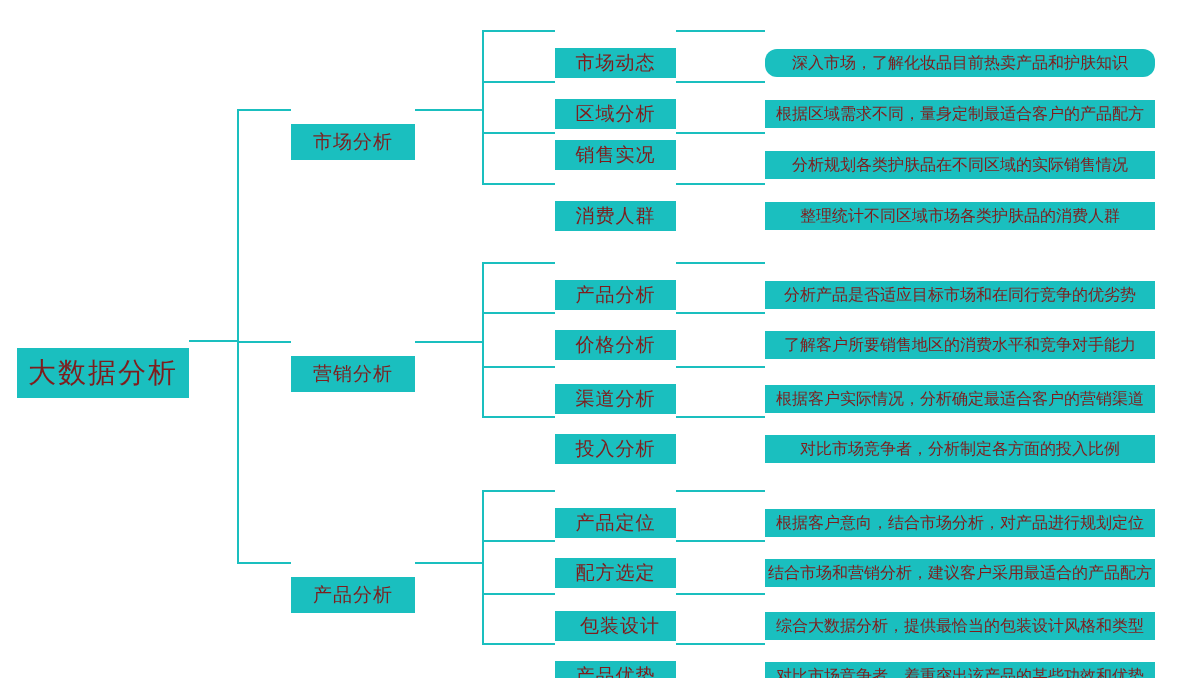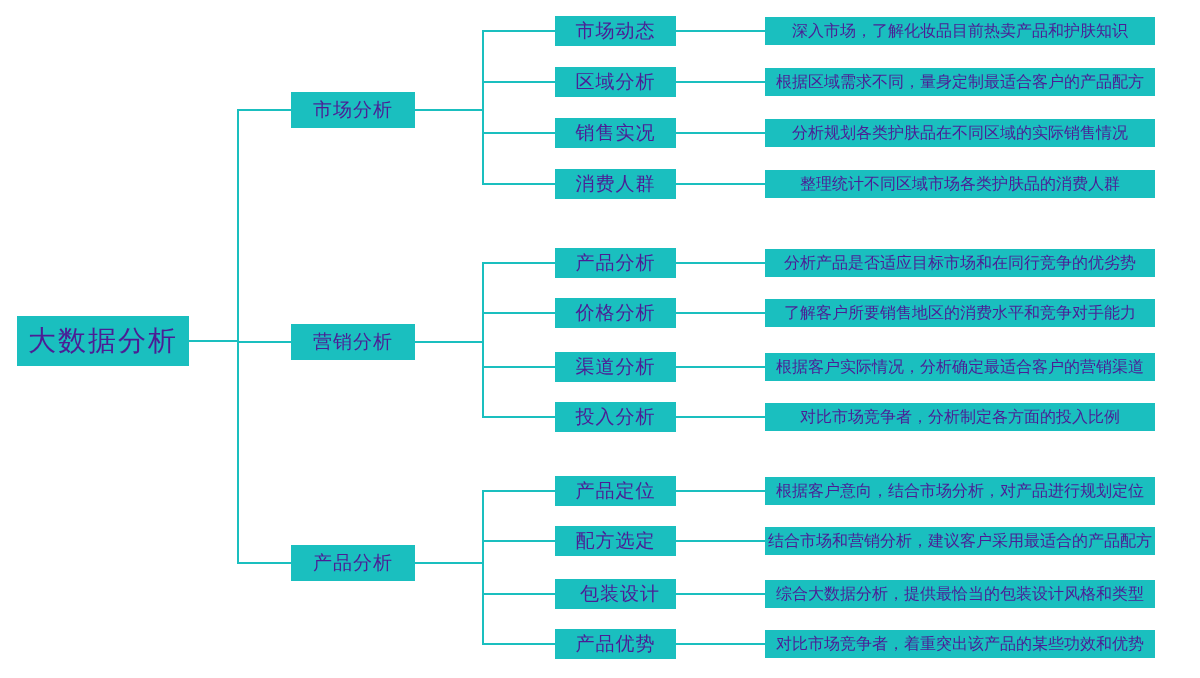--- a/index.html
+++ b/index.html
@@ -10,24 +10,25 @@
   .canvas{
     position:relative;
     width:1200px;height:678px;
     background:#ffffff;
     font-family:"Liberation Sans","DejaVu Sans",sans-serif;
     overflow:hidden;
   }
   .node{
     position:absolute;
     background:var(--accent);
-    color:#4c1d95;
+    color:#7f1d1d;
     display:flex;align-items:center;justify-content:center;
     white-space:nowrap;
     box-sizing:border-box;
+    margin-top:32px;
   }
   .root-node{left:17px;top:316px;width:172px;height:50px;font-size:28px;letter-spacing:2px;}
   .branch-node{left:291px;width:124px;height:36px;font-size:19px;letter-spacing:1px;}
   .sub-node{left:555px;width:121px;height:30px;font-size:19px;letter-spacing:1px;}
   .desc-node{left:765px;width:390px;height:28px;font-size:16px;}
   .hline,.vline{position:absolute;background:var(--line);}
   .hline{height:2px;}
   .vline{width:2px;}
   .hline.thin{height:1.5px;}
   .vline.thin{width:1.5px;}
@@ -42,29 +43,29 @@
   <div class="vline" style="left:237px;top:110px;height:453px;"></div>
 
   <div class="hline" style="left:237px;top:109px;width:54px;"></div>
   <div class="node branch-node" style="top:92px;">市场分析</div>
   <div class="hline" style="left:415px;top:109px;width:68px;"></div>
   <div class="vline thin" style="left:482px;top:31px;height:153px;"></div>
 
   <div class="hline thin" style="left:482px;top:30px;width:73px;"></div>
   <div class="node sub-node" style="top:16px;">市场动态</div>
   <div class="hline thin" style="left:676px;top:30px;width:89px;"></div>
-  <div class="node desc-node" style="top:17px;">深入市场，了解化妆品目前热卖产品和护肤知识</div>
+  <div class="node desc-node" style="top:17px;border-radius:12px;">深入市场，了解化妆品目前热卖产品和护肤知识</div>
 
   <div class="hline thin" style="left:482px;top:81px;width:73px;"></div>
   <div class="node sub-node" style="top:67px;">区域分析</div>
   <div class="hline thin" style="left:676px;top:81px;width:89px;"></div>
   <div class="node desc-node" style="top:68px;">根据区域需求不同，量身定制最适合客户的产品配方</div>
 
   <div class="hline thin" style="left:482px;top:132px;width:73px;"></div>
-  <div class="node sub-node" style="top:118px;text-align:right;">销售实况</div>
+  <div class="node sub-node" style="top:108px;text-align:right;">销售实况</div>
   <div class="hline thin" style="left:676px;top:132px;width:89px;"></div>
   <div class="node desc-node" style="top:119px;">分析规划各类护肤品在不同区域的实际销售情况</div>
 
   <div class="hline thin" style="left:482px;top:183px;width:73px;"></div>
   <div class="node sub-node" style="top:169px;">消费人群</div>
   <div class="hline thin" style="left:676px;top:183px;width:89px;"></div>
   <div class="node desc-node" style="top:170px;">整理统计不同区域市场各类护肤品的消费人群</div>
 
   <div class="hline" style="left:237px;top:341px;width:54px;"></div>
   <div class="node branch-node" style="top:324px;">营销分析</div>

